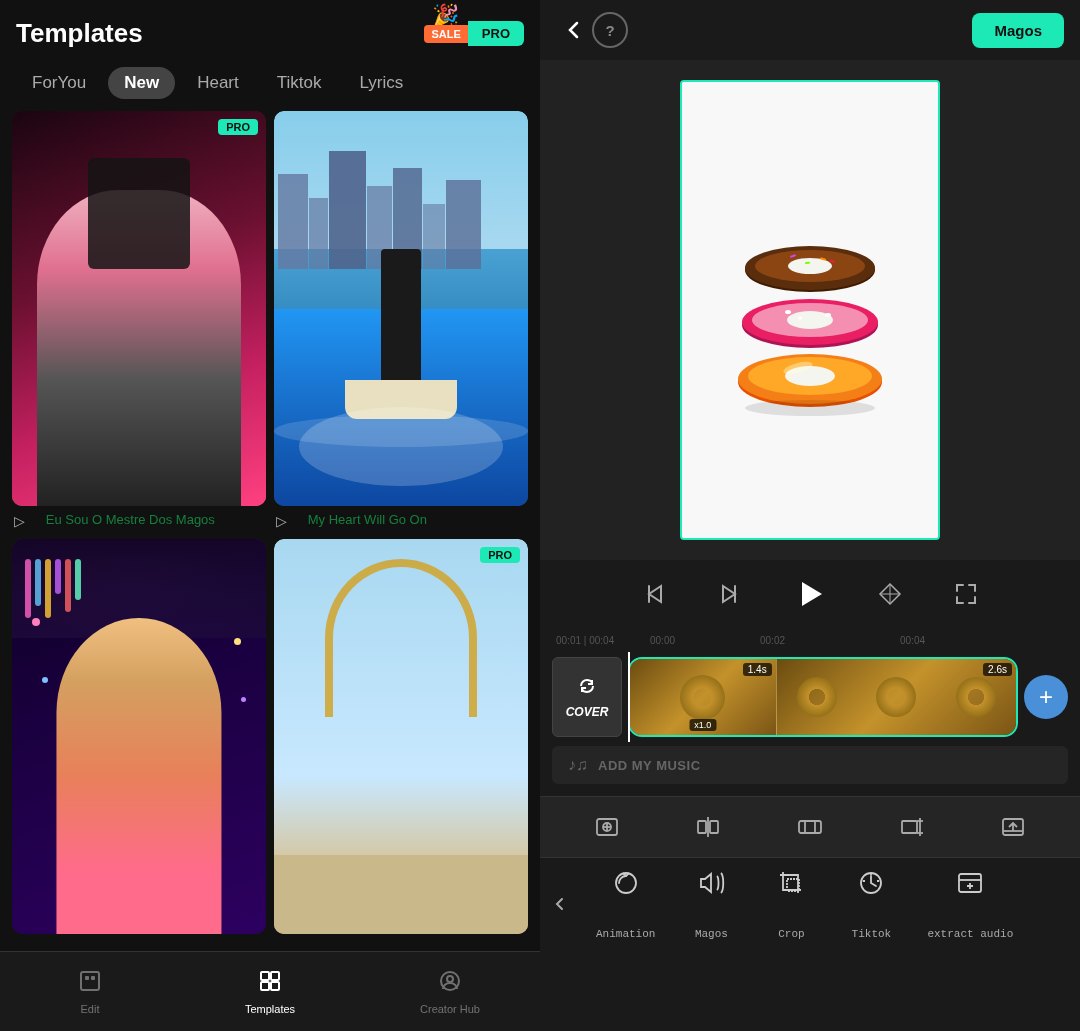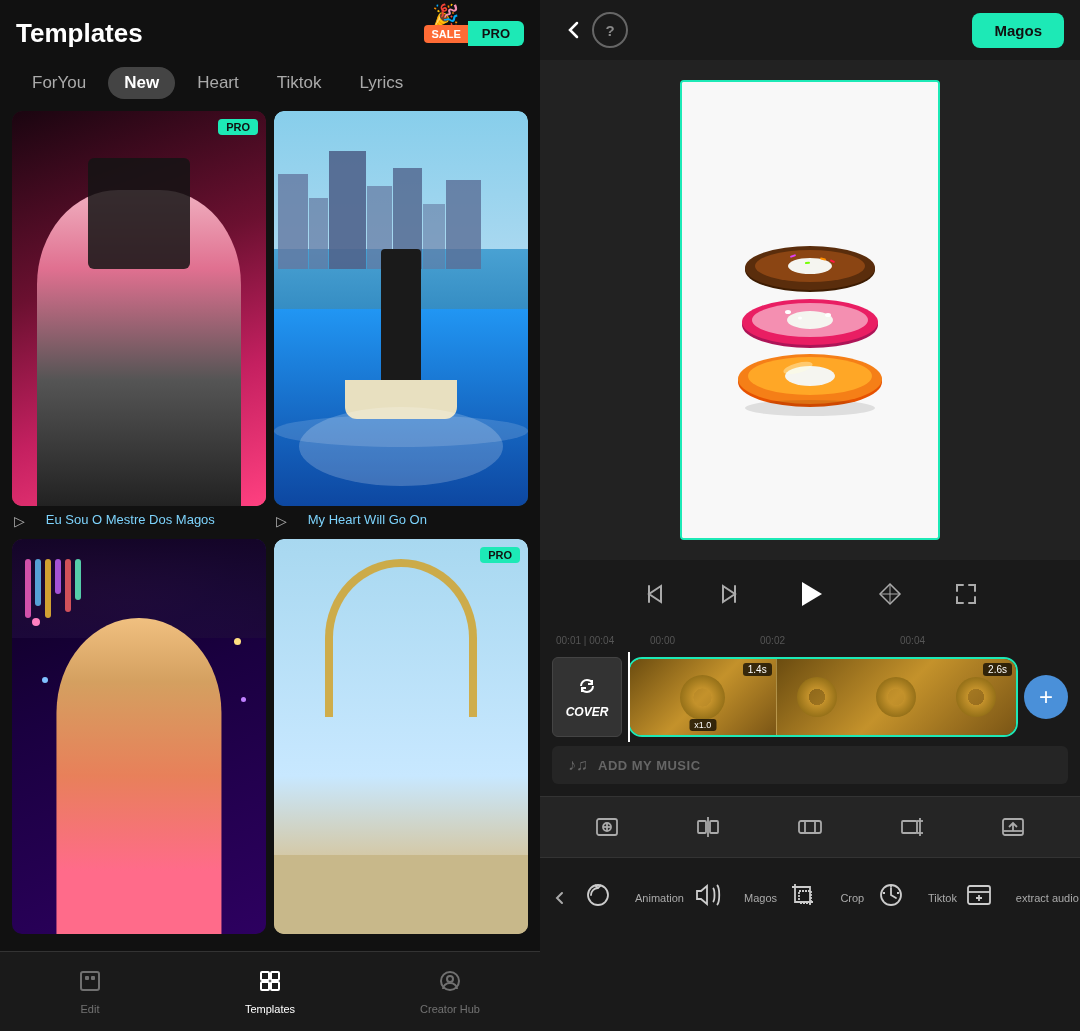--- a/index.html
+++ b/index.html
@@ -142,21 +142,21 @@
     }
 
     .video-icon {
       color: #aaa;
       font-size: 14px;
       margin-top: 1px;
       flex-shrink: 0;
     }
 
     .template-name {
-      color: #7dd3fc;
+      color: #15803d;
       font-size: 13px;
       line-height: 1.3;
       padding-left: 15px;
     }
 
     
     .boat-scene {
       width: 100%;
       height: 100%;
       position: relative;
@@ -587,26 +587,28 @@
     .bottom-tools-scroll {
       display: flex;
       gap: 0;
       flex: 1;
       overflow-x: auto;
       scrollbar-width: none;
     }
 
     .bottom-tool-item {
       display: flex;
+      flex-direction: column;
       align-items: center;
       justify-content: center;
       gap: 22px;
       padding: 10px 16px;
       cursor: pointer;
       min-width: 80px;
+      font-family: Liberation Mono, monospace;
     }
 
     .bottom-tool-icon {
       font-size: 26px;
       color: #ccc;
     }
 
     .bottom-tool-label {
       font-size: 11px;
       color: #aaa;

